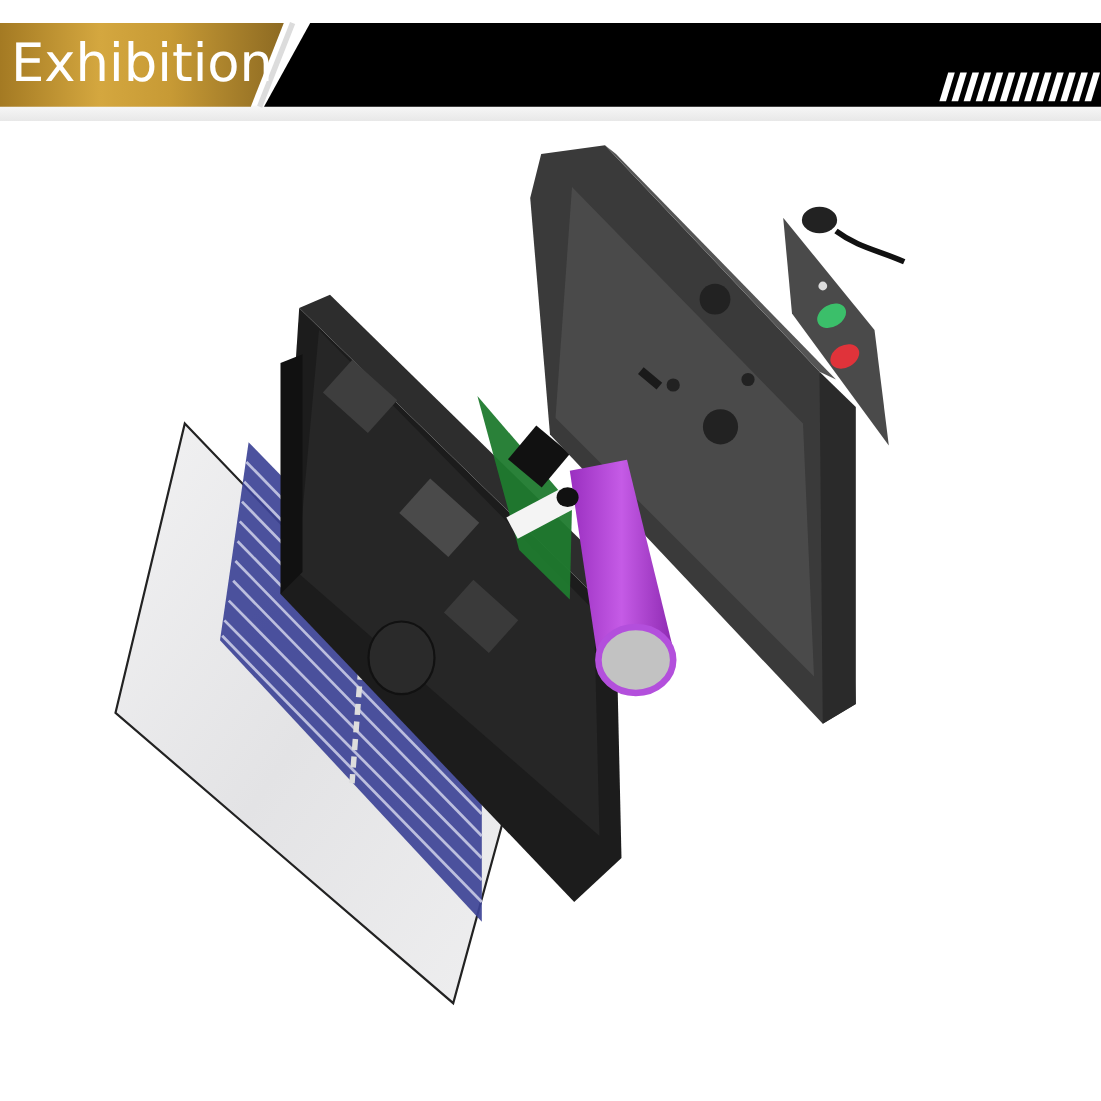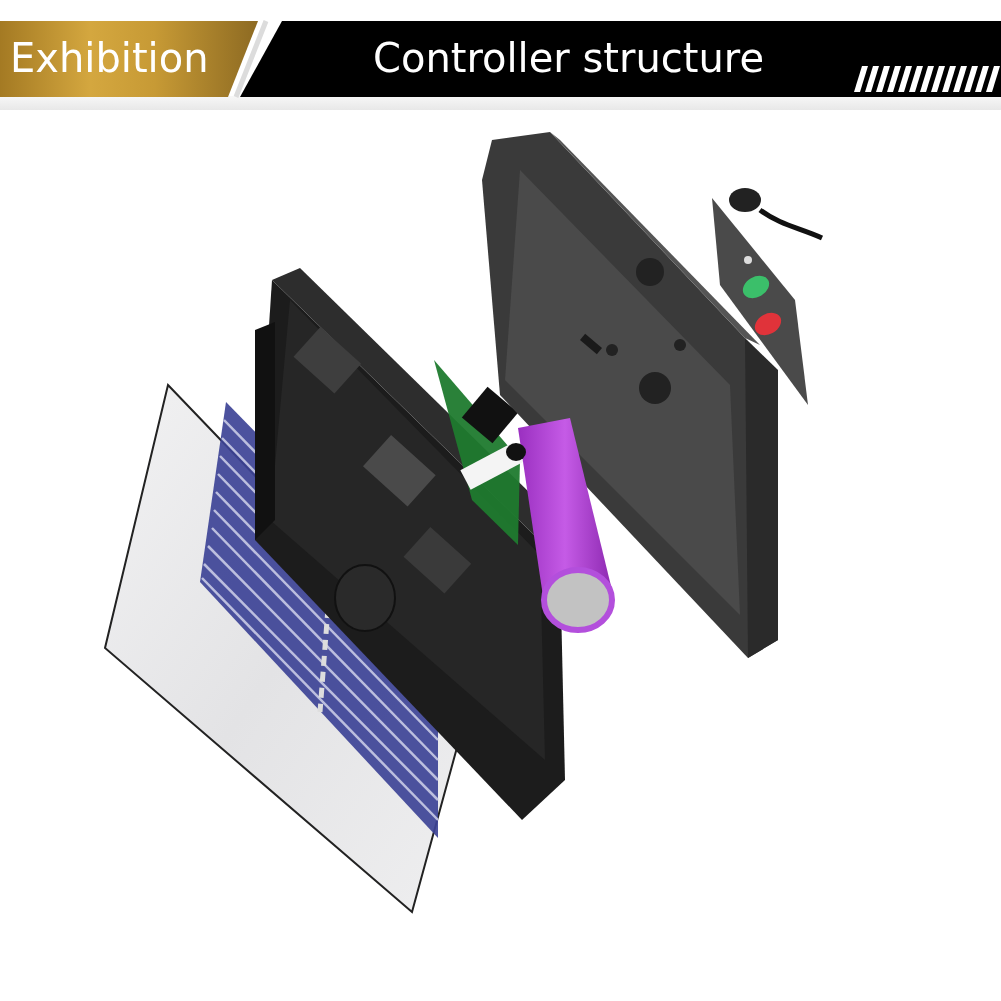--- a/index.html
+++ b/index.html
@@ -38,22 +38,21 @@
       <polygon points="917,66 923,66 915,92 909,92"></polygon>
       <polygon points="928,66 934,66 926,92 920,92"></polygon>
       <polygon points="939,66 945,66 937,92 931,92"></polygon>
       <polygon points="950,66 956,66 948,92 942,92"></polygon>
       <polygon points="961,66 967,66 959,92 953,92"></polygon>
       <polygon points="972,66 978,66 970,92 964,92"></polygon>
       <polygon points="983,66 989,66 981,92 975,92"></polygon>
       <polygon points="994,66 1000,66 992,92 986,92"></polygon>
     </g>
   </svg>
-  <div class="banner-text" style="left:10px; top:34px; font-size:40px; line-height:48px;">Exhibition</div>
-  <div class="banner-text" style="left:373px; top:34px; font-size:40px; line-height:48px;">Controller structure</div>
+  <div class="banner-text" style="left:10px; top:34px; font-size:48px; line-height:48px;">Exhibition</div>
 </div>
 
 <svg class="scene" width="1001" height="1001" viewBox="0 0 1001 1001">
   <defs>
     <linearGradient id="glass" x1="0" y1="0" x2="1" y2="1">
       <stop offset="0" stop-color="#f2f2f3"></stop>
       <stop offset="0.5" stop-color="#e3e3e5"></stop>
       <stop offset="1" stop-color="#efeff0"></stop>
     </linearGradient>
     <linearGradient id="batt" x1="0" y1="0" x2="1" y2="0">

